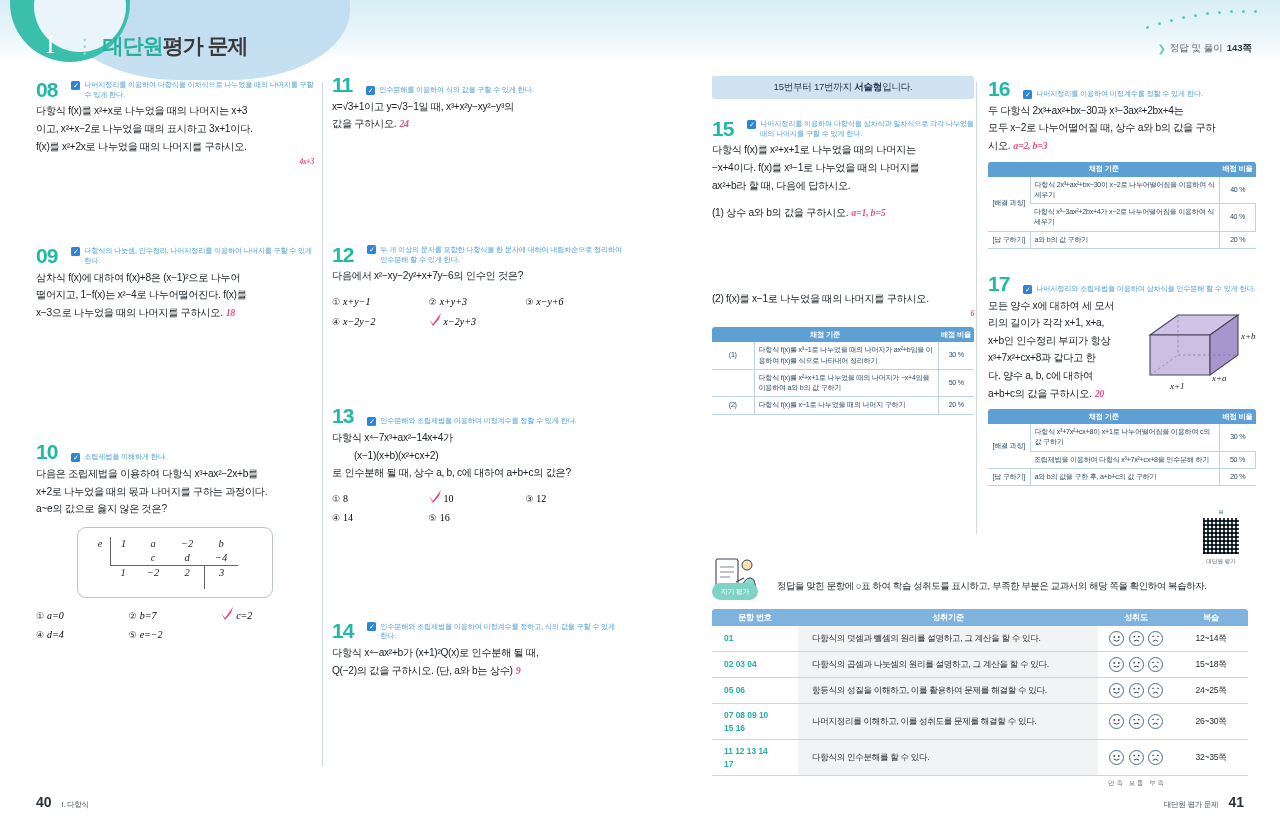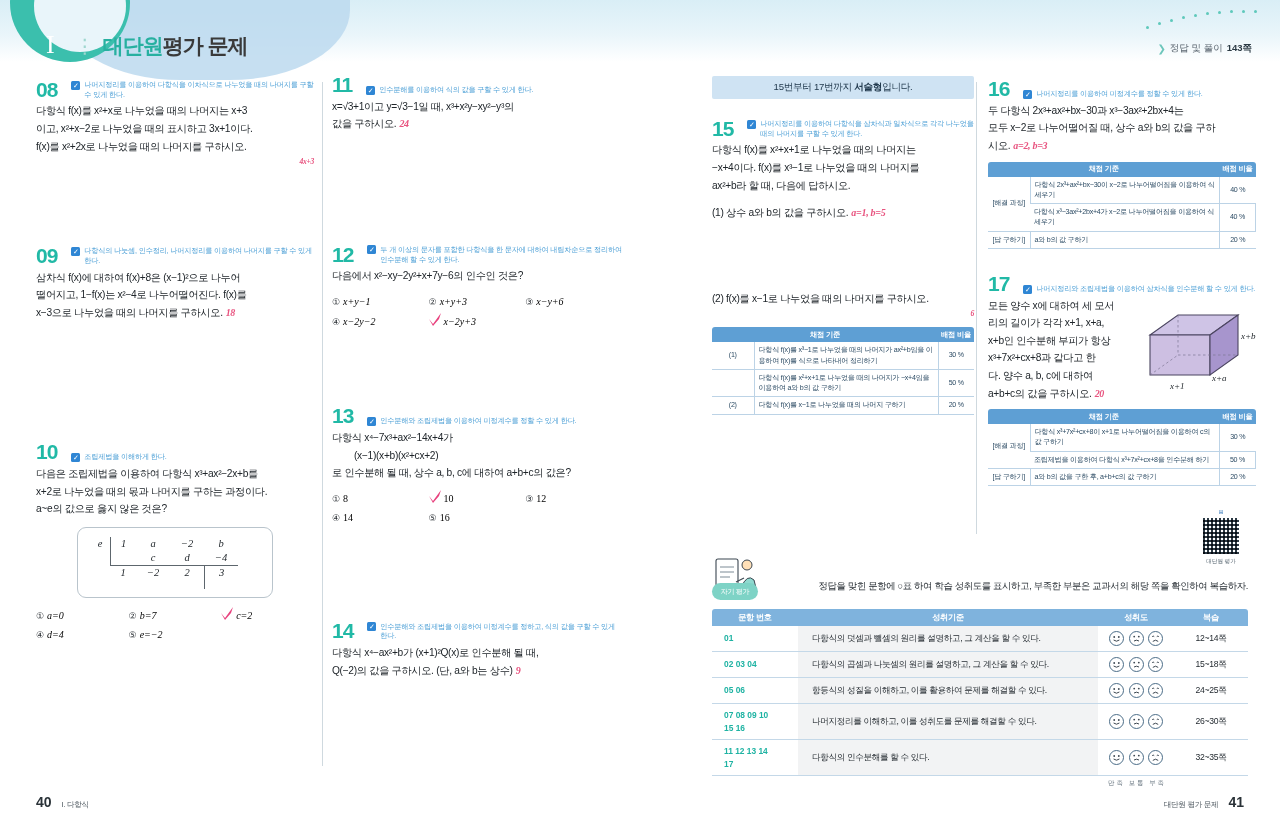--- a/index.html
+++ b/index.html
@@ -150,21 +150,21 @@
   .qr-wrap { position: absolute; right: 22px; top: 508px; text-align: center; width: 74px; }
   .qr { width: 40px; height: 40px; margin: 0 auto; background:
       repeating-linear-gradient(90deg,#2c3a45 0 2px,#fff 2px 4px),
       repeating-linear-gradient(0deg,#2c3a45 0 2px,transparent 2px 4px);
     background-blend-mode: multiply; border: 2px solid #fff; }
   .qr-cap { font-size: 5.6px; color: #4a5a66; margin-top: 2px; }
   .qr-top { font-size: 6px; color: #3f7fbe; margin-bottom: 1px; }
 
   
   .selfassess { position: absolute; left: 712px; top: 556px; width: 536px; }
-  .sa-head { display: flex; align-items: flex-start; gap: 16px; justify-content: space-between; }
+  .sa-head { display: flex; align-items: flex-start; gap: 9px; }
   .sa-badge { position: relative; width: 56px; height: 44px; flex: 0 0 auto; }
   .sa-oval {
     position: absolute; left: 0; bottom: 0; width: 46px; height: 17px;
     background: #7ed3c6; border-radius: 9px; color: #fff; font-size: 7px;
     text-align: center; line-height: 17px; letter-spacing: -.3px;
   }
   .sa-text { font-size: 9.4px; color: #1f262c; padding-top: 24px; letter-spacing: -.35px; }
 
   .sa-table { width: 100%; border-collapse: collapse; margin-top: 9px; font-size: 8.6px; }
   .sa-table th {
@@ -571,21 +571,21 @@
           <line x1="36" y1="12" x2="36" y2="52" stroke="#7d7694" stroke-width="0.7" stroke-dasharray="2.5,2.5"></line>
           <text x="99" y="36" font-family="Liberation Serif, serif" font-style="italic" font-size="9" fill="#1d2328">x+b</text>
           <text x="70" y="78" font-family="Liberation Serif, serif" font-style="italic" font-size="9" fill="#1d2328">x+a</text>
           <text x="28" y="86" font-family="Liberation Serif, serif" font-style="italic" font-size="9" fill="#1d2328">x+1</text>
         </svg>
       </div>
 
       <div class="body" style="width:150px">
         <div>모든 양수 x에 대하여 세 모서</div>
         <div>리의 길이가 각각 x+1, x+a,</div>
-        <div>x+b인 인수분해 부피가 항상</div>
+        <div>x+b인 인수정리 부피가 항상</div>
         <div>x³+7x²+cx+8과 같다고 한</div>
         <div>다. 양수 a, b, c에 대하여</div>
       </div>
       <div class="body" style="margin-top:0">
         <span>a+b+c의 값을 구하시오.</span><span class="ans">20</span>
       </div>
 
       <table class="rubric">
         <thead>
           <tr>

